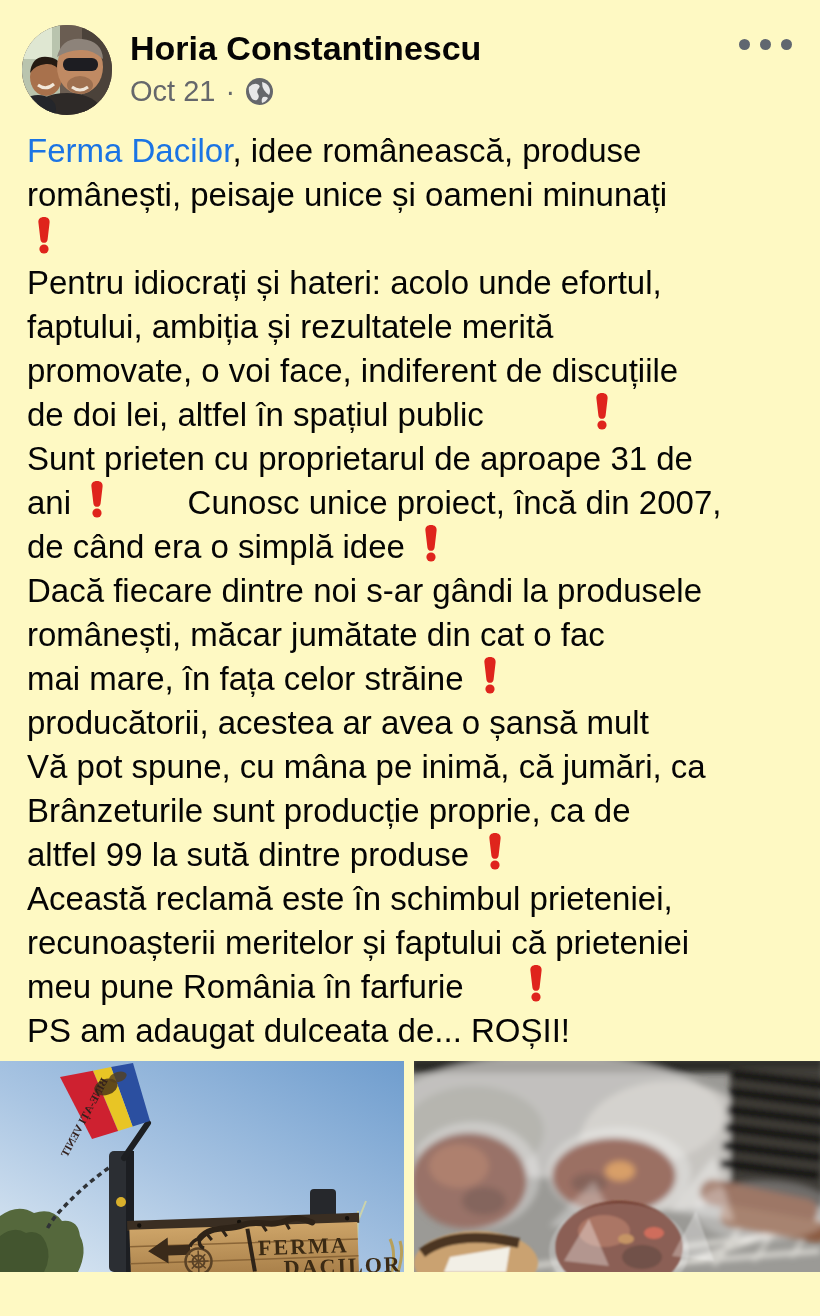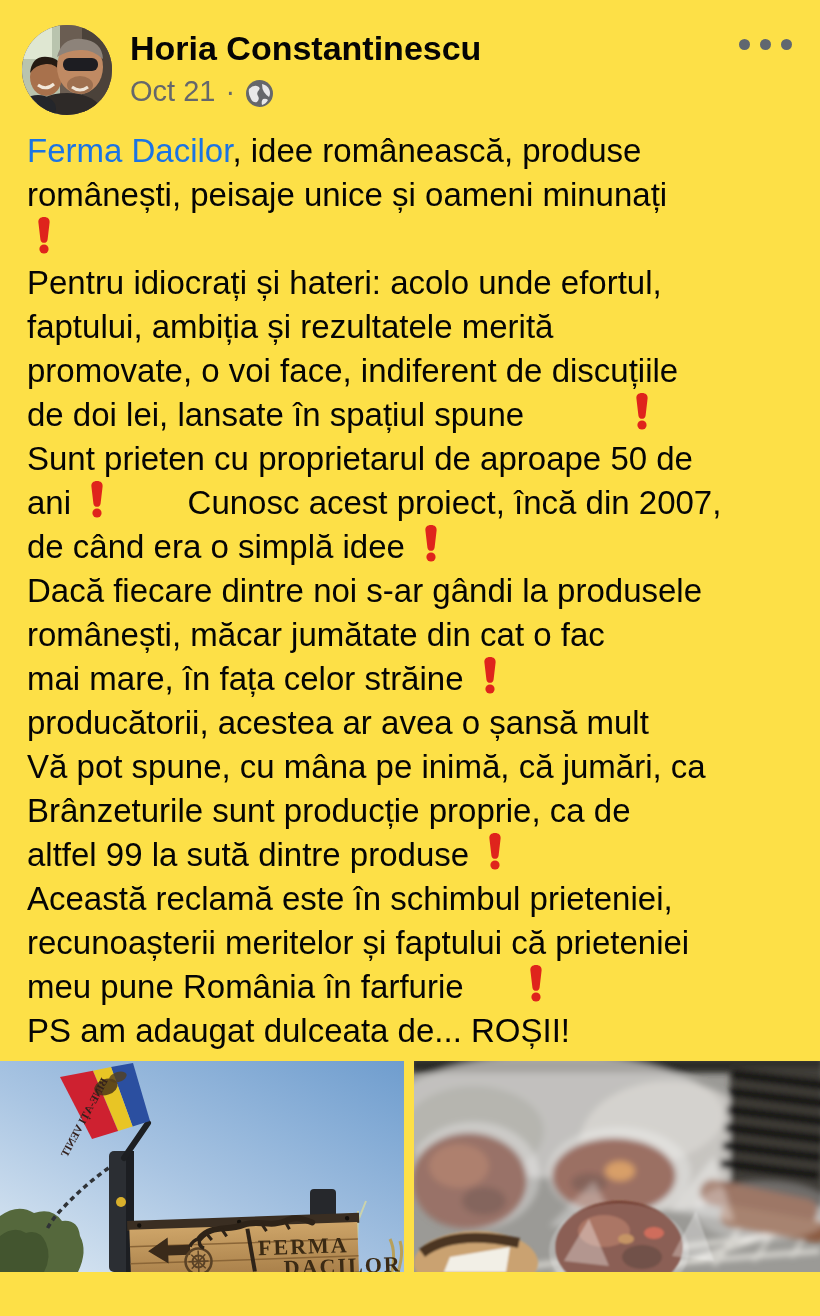--- a/index.html
+++ b/index.html
@@ -1,32 +1,32 @@
 <!DOCTYPE html>
 <html><head>
 <meta charset="utf-8">
 <style>
   html,body{margin:0;padding:0;background:#fff;}
   .post{
     position:relative;
     width:820px;height:1316px;
-    background:#fde047;
+    background:#fef9c3;
     overflow:hidden;
     font-family:"Liberation Sans",sans-serif;
     color:#050505;
   }
   
   .header{display:flex;align-items:flex-start;padding:25px 28px 0 22px;}
   .avatar{
     width:90px;height:90px;border-radius:50%;overflow:hidden;flex:0 0 auto;
     background:#7a6a58;cursor:pointer;
   }
   .header-info{margin-left:18px;padding-top:2px;min-width:0;}
   .author{font-size:34px;font-weight:700;line-height:42px;color:#050505;cursor:pointer;}
-  .meta{display:flex;align-items:flex-end;margin-top:5px;font-size:29px;line-height:34px;color:#65676B;cursor:pointer;}
+  .meta{display:flex;align-items:center;margin-top:5px;font-size:29px;line-height:34px;color:#65676B;cursor:pointer;}
   .meta .sep{margin:0 10px;}
   .globe{width:29px;height:29px;display:block;}
   .dots{margin-left:auto;display:flex;gap:10px;padding-top:14px;cursor:pointer;}
   .dots i{width:11px;height:11px;border-radius:50%;background:#606770;display:block;}
   
   .post-text{padding:14px 36px 0 27px;font-size:33px;}
   .tline{height:44px;line-height:44px;white-space:pre;overflow:visible;}
   .plink{color:#1b74e4;text-decoration:none;cursor:pointer;}
   .emoji{display:inline-block;width:34px;text-align:center;}
   .emoji svg{vertical-align:-4px;}
@@ -86,29 +86,29 @@
   <div class="post-text">
       <div class="tline"><a class="plink" href="#">Ferma Dacilor</a><span>, idee românească, produse</span></div>
       <div class="tline"><span>românești, peisaje unice și oameni minunați</span></div>
       <div class="tline"><span class="emoji"><svg width="16" height="37" viewBox="0 0 16 37">
             <path d="M8 0 C11.8 0 14 2.2 13.6 5.4 L11.6 22.4 C11.3 24.6 9.9 25.8 8 25.8 C6.1 25.8 4.7 24.6 4.4 22.4 L2.4 5.4 C2 2.2 4.2 0 8 0 Z" fill="#df241c"></path>
             <circle cx="8" cy="32" r="4.6" fill="#df241c"></circle>
           </svg></span></div>
       <div class="tline"><span>Pentru idiocrați și hateri: acolo unde efortul,</span></div>
       <div class="tline"><span>faptului, ambiția și rezultatele merită</span></div>
       <div class="tline"><span>promovate, o voi face, indiferent de discuțiile</span></div>
-      <div class="tline"><span>de doi lei, lansate în spațiul spune           </span><span class="emoji"><svg width="16" height="37" viewBox="0 0 16 37">
-            <path d="M8 0 C11.8 0 14 2.2 13.6 5.4 L11.6 22.4 C11.3 24.6 9.9 25.8 8 25.8 C6.1 25.8 4.7 24.6 4.4 22.4 L2.4 5.4 C2 2.2 4.2 0 8 0 Z" fill="#df241c"></path>
-            <circle cx="8" cy="32" r="4.6" fill="#df241c"></circle>
-          </svg></span></div>
-      <div class="tline"><span>Sunt prieten cu proprietarul de aproape 50 de</span></div>
+      <div class="tline"><span>de doi lei, altfel în spațiul public           </span><span class="emoji"><svg width="16" height="37" viewBox="0 0 16 37">
+            <path d="M8 0 C11.8 0 14 2.2 13.6 5.4 L11.6 22.4 C11.3 24.6 9.9 25.8 8 25.8 C6.1 25.8 4.7 24.6 4.4 22.4 L2.4 5.4 C2 2.2 4.2 0 8 0 Z" fill="#df241c"></path>
+            <circle cx="8" cy="32" r="4.6" fill="#df241c"></circle>
+          </svg></span></div>
+      <div class="tline"><span>Sunt prieten cu proprietarul de aproape 31 de</span></div>
       <div class="tline"><span>ani </span><span class="emoji"><svg width="16" height="37" viewBox="0 0 16 37">
             <path d="M8 0 C11.8 0 14 2.2 13.6 5.4 L11.6 22.4 C11.3 24.6 9.9 25.8 8 25.8 C6.1 25.8 4.7 24.6 4.4 22.4 L2.4 5.4 C2 2.2 4.2 0 8 0 Z" fill="#df241c"></path>
             <circle cx="8" cy="32" r="4.6" fill="#df241c"></circle>
-          </svg></span><span>        Cunosc acest proiect, încă din 2007,</span></div>
+          </svg></span><span>        Cunosc unice proiect, încă din 2007,</span></div>
       <div class="tline"><span>de când era o simplă idee </span><span class="emoji"><svg width="16" height="37" viewBox="0 0 16 37">
             <path d="M8 0 C11.8 0 14 2.2 13.6 5.4 L11.6 22.4 C11.3 24.6 9.9 25.8 8 25.8 C6.1 25.8 4.7 24.6 4.4 22.4 L2.4 5.4 C2 2.2 4.2 0 8 0 Z" fill="#df241c"></path>
             <circle cx="8" cy="32" r="4.6" fill="#df241c"></circle>
           </svg></span></div>
       <div class="tline"><span>Dacă fiecare dintre noi s-ar gândi la produsele</span></div>
       <div class="tline"><span>românești, măcar jumătate din cat o fac</span></div>
       <div class="tline"><span>mai mare, în fața celor străine </span><span class="emoji"><svg width="16" height="37" viewBox="0 0 16 37">
             <path d="M8 0 C11.8 0 14 2.2 13.6 5.4 L11.6 22.4 C11.3 24.6 9.9 25.8 8 25.8 C6.1 25.8 4.7 24.6 4.4 22.4 L2.4 5.4 C2 2.2 4.2 0 8 0 Z" fill="#df241c"></path>
             <circle cx="8" cy="32" r="4.6" fill="#df241c"></circle>
           </svg></span></div>

